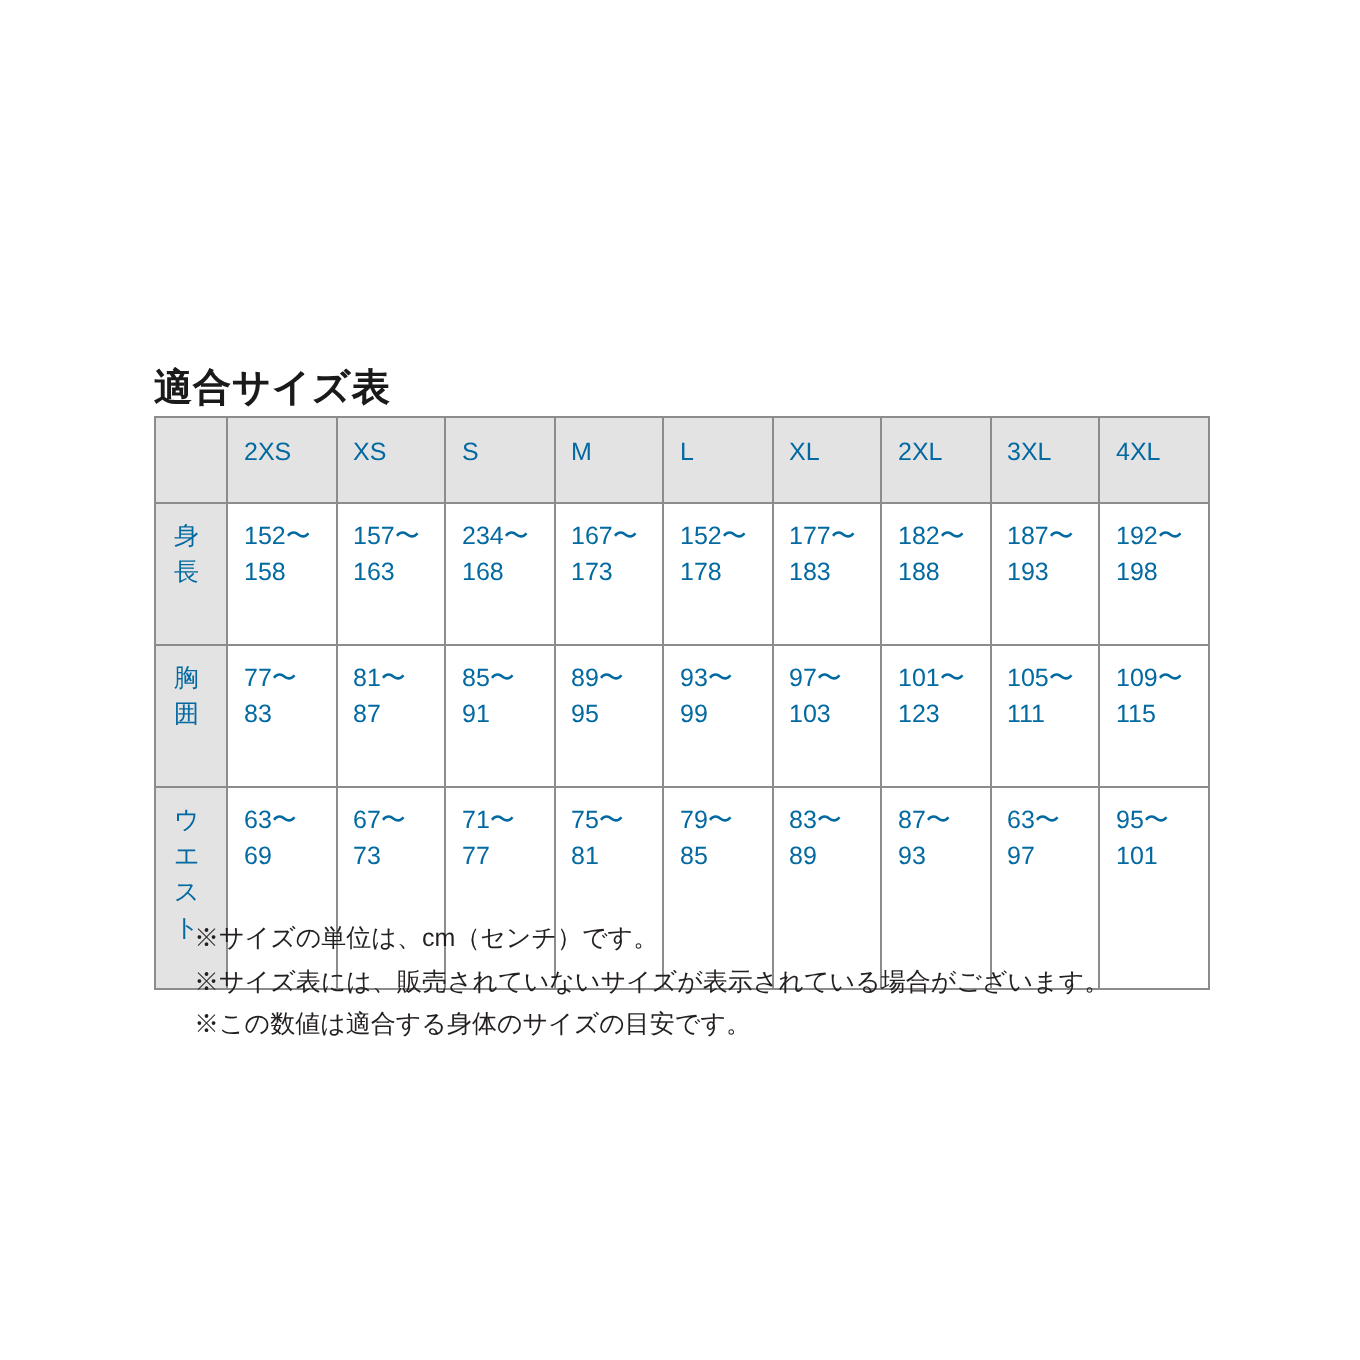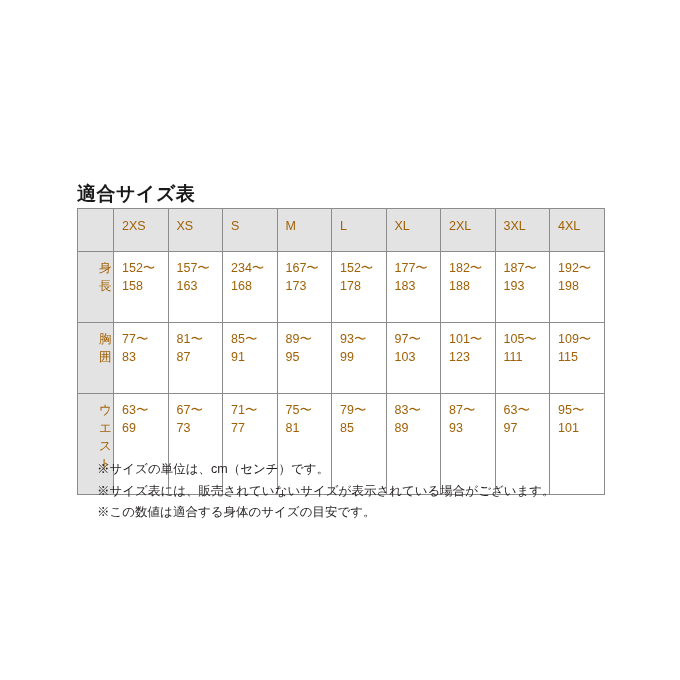--- a/index.html
+++ b/index.html
@@ -41,37 +41,37 @@
     table-layout: fixed;
     font-size: 12.5px;
   }
   table.size-table td,
   table.size-table th {
     border: 1px solid #8c8c8c;
     padding: 7px 8px 7px 8px;
     vertical-align: top;
     text-align: left;
     font-weight: normal;
-    color: #a16207;
+    color: #0369a1;
     line-height: 1.45;
     margin-top: 43px;
   }
   table.size-table thead th {
     background: #e3e3e3;
     height: 26px;
     padding-top: 8px;
     padding-bottom: 8px;
   }
   table.size-table thead th.corner {
     background: #e3e3e3;
   }
   table.size-table tbody th.rowhead {
     background: #e3e3e3;
     width: 36px;
-    padding-left: 21px;
+    padding-left: 9px;
     padding-right: 5px;
     word-break: break-all;
   }
   col.rowhead-col { width: 36px; }
   col.data-col { width: 54.5px; }
   .cell-line { display: block; white-space: nowrap; }
   .row-height-tall td, .row-height-tall th { height: 56px; }
   .row-waist td, .row-waist th { height: 86px; }
   .notes {
     position: absolute;

